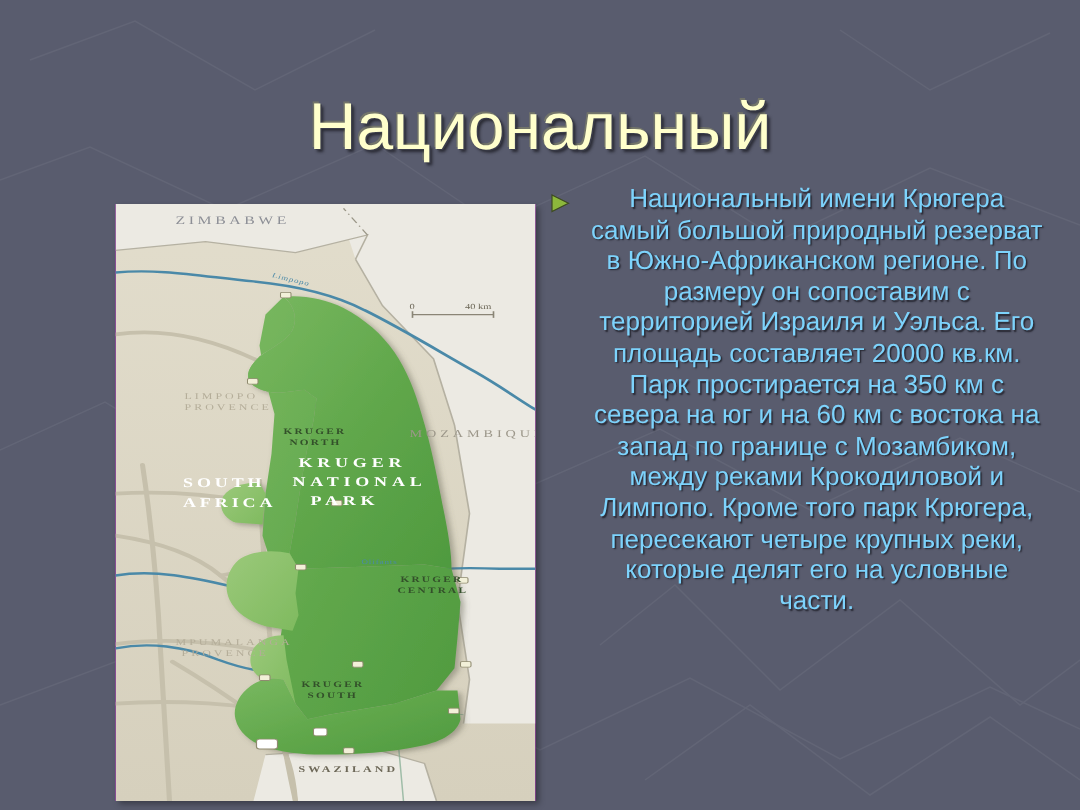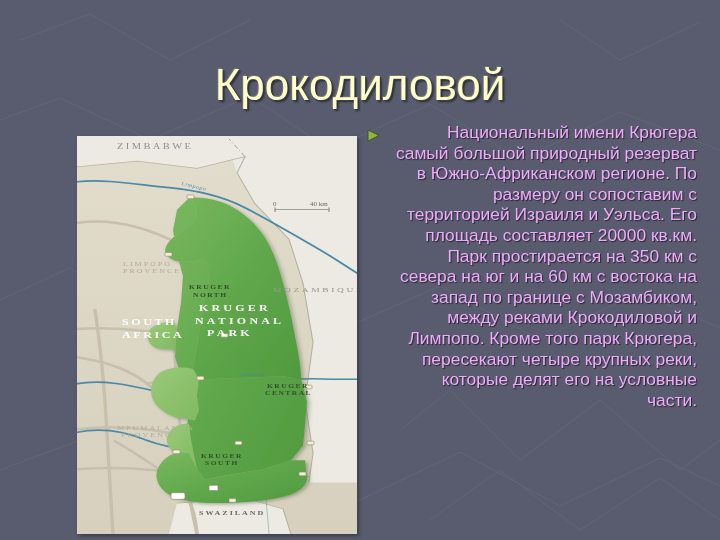--- a/index.html
+++ b/index.html
@@ -57,25 +57,25 @@
   }
   .bullet-marker {
     flex: 0 0 auto;
     width: 14px;
     margin-right: 11px;
     margin-top: 7px;
     line-height: 0;
   }
   .bullet-text {
     flex: 1 1 auto;
-    color: #f0abfc;
+    color: #7dd3fc;
     font-size: 17.4px;
     line-height: 20.6px;
     text-shadow: 1px 1px 1px rgba(20,20,28,0.75);
-    text-align: right;
+    text-align: center;
   }
 
   
   #map-figure {
     position: absolute;
     left: 37px;
     top: 120px;
     width: 280px;
     height: 398px;
     box-shadow: 2px 2px 4px rgba(0,0,0,0.35);
@@ -93,21 +93,21 @@
     <polyline points="0,120 60,98 150,140 250,96 330,150 430,104 520,160 620,112 720,150"></polyline>
     <polyline points="0,300 70,268 160,322 240,276 340,330 440,286 540,340 640,292 720,328"></polyline>
     <polyline points="0,470 80,440 170,492 260,446 360,500 460,452 560,506 660,458 720,486"></polyline>
     <polyline points="400,430 450,390 520,460 600,400 680,470 720,440"></polyline>
     <polyline points="430,520 500,470 580,530 660,478 720,520"></polyline>
     <polyline points="20,40 90,14 170,60 250,20"></polyline>
     <polyline points="560,20 620,60 700,22"></polyline>
   </g>
 </svg>
 
-<h1 id="slide-title">Крокодиловой</h1>
+<h1 id="slide-title">Национальный</h1>
 
 <figure id="map-figure">
   <svg width="280" height="398" viewBox="0 0 280 540" preserveAspectRatio="none" xmlns="http://www.w3.org/2000/svg">
     <defs>
       <linearGradient id="parkGrad" x1="0" y1="0" x2="1" y2="1">
         <stop offset="0%" stop-color="#79b860"></stop>
         <stop offset="55%" stop-color="#5fa64a"></stop>
         <stop offset="100%" stop-color="#4f9a3f"></stop>
       </linearGradient>
       <linearGradient id="parkGradLight" x1="0" y1="0" x2="1" y2="1">

